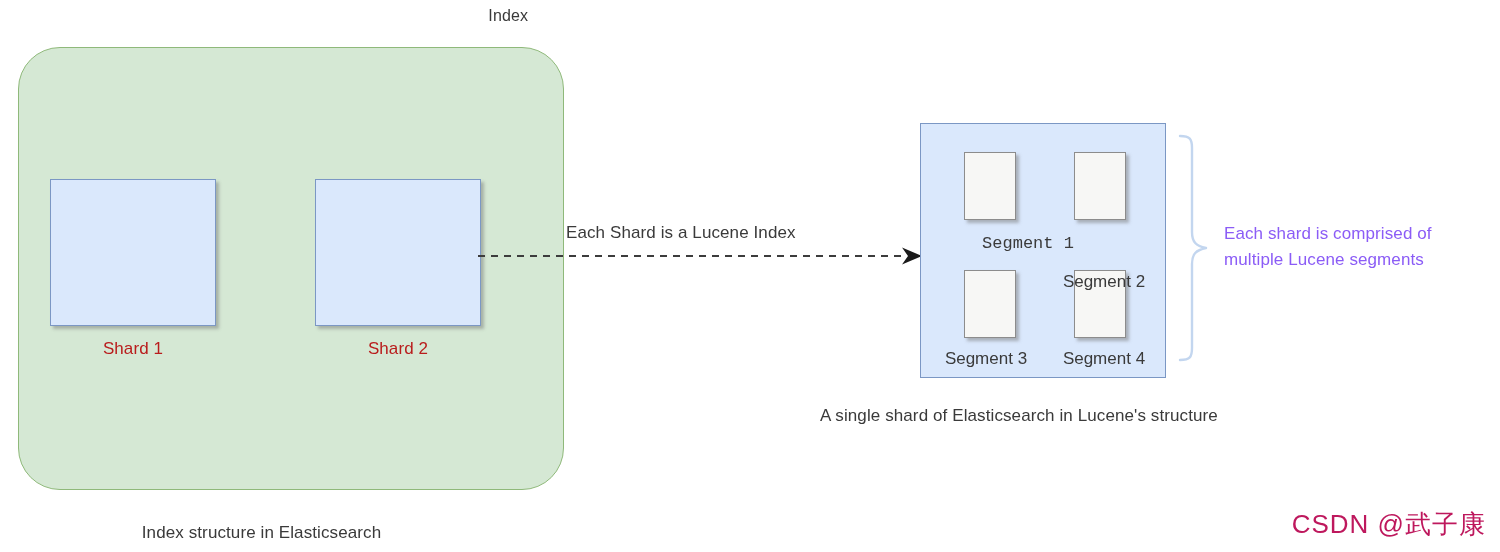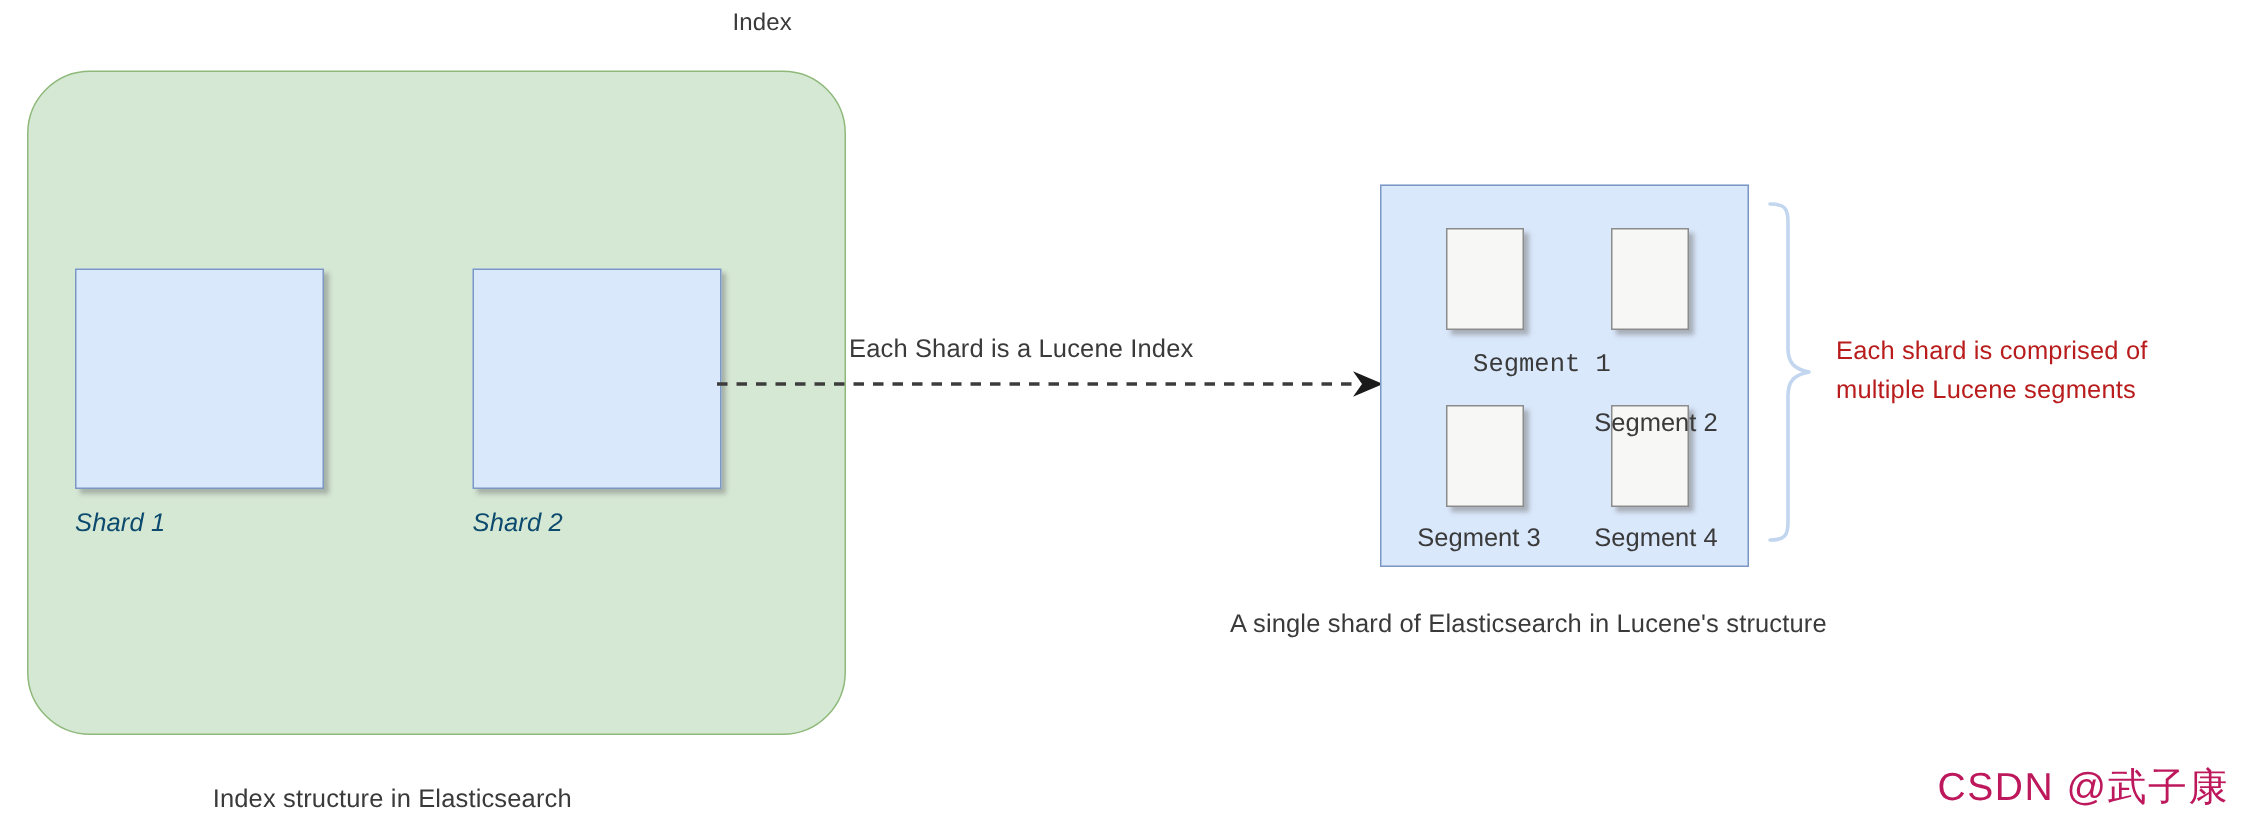--- a/index.html
+++ b/index.html
@@ -65,24 +65,24 @@
     background: #dae8fc;
     border: 1px solid #7b97c4;
     box-sizing: border-box;
     box-shadow: 3px 3px 3px rgba(110,110,110,0.45);
   }
   #shard-box-1 { left: 50px;  top: 179px; }
   #shard-box-2 { left: 315px; top: 179px; }
   .shard-label {
     position: absolute;
     width: 166px;
+    text-align: center;
     top: 338px;
     font-size: 17px;
-    color: #0c4a6e;
-    font-style: italic;
+    color: #b91c1c;
   }
   #shard-label-1 { left: 50px; }
   #shard-label-2 { left: 315px; }
 
   
   #arrow-connector {
     position: absolute;
     left: 478px;
     top: 238px;
     width: 445px;
@@ -145,21 +145,21 @@
     left: 1176px;
     top: 134px;
     width: 36px;
     height: 228px;
   }
   #brace-note {
     left: 1224px;
     top: 221px;
     font-size: 17px;
     line-height: 26px;
-    color: #b91c1c;
+    color: #8b5cf6;
     white-space: pre;
   }
 
   
   #watermark {
     position: absolute;
     right: 14px;
     bottom: 10px;
     font-size: 26px;
     color: #be185d;

